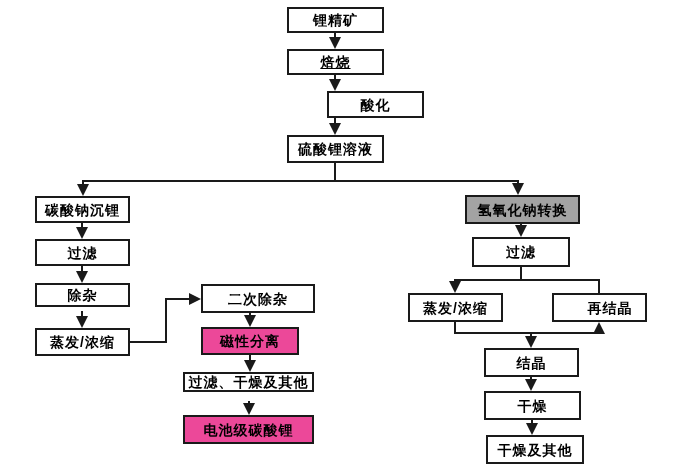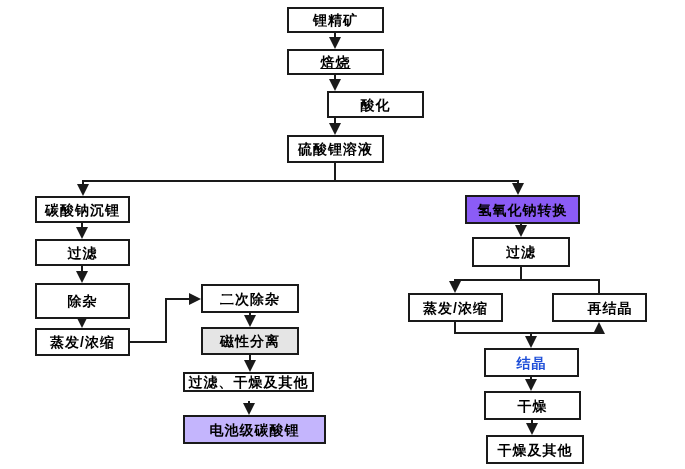--- a/index.html
+++ b/index.html
@@ -84,52 +84,52 @@
       </div>
       <div class="node" style="left: 287px; top: 135px; width: 97px; height: 28px; border-color: rgb(26, 26, 26); background: rgb(255, 255, 255);">
         <span class="label" style="color: rgb(0, 0, 0);">硫酸锂溶液</span>
       </div>
       <div class="node" style="left: 35px; top: 196px; width: 95px; height: 27px; border-color: rgb(26, 26, 26); background: rgb(255, 255, 255);">
         <span class="label" style="color: rgb(0, 0, 0);">碳酸钠沉锂</span>
       </div>
       <div class="node" style="left: 35px; top: 239px; width: 95px; height: 27px; border-color: rgb(26, 26, 26); background: rgb(255, 255, 255);">
         <span class="label" style="color: rgb(0, 0, 0);">过滤</span>
       </div>
-      <div class="node" style="left: 35px; top: 283px; width: 95px; height: 36px; border-color: rgb(26, 26, 26); background: rgb(255, 255, 255);">
+      <div class="node" style="left: 35px; top: 283px; width: 95px; height: 24px; border-color: rgb(26, 26, 26); background: rgb(255, 255, 255);">
         <span class="label" style="color: rgb(0, 0, 0);">除杂</span>
       </div>
       <div class="node" style="left: 35px; top: 328px; width: 95px; height: 28px; border-color: rgb(26, 26, 26); background: rgb(255, 255, 255);">
         <span class="label" style="color: rgb(0, 0, 0);">蒸发/浓缩</span>
       </div>
-      <div class="node" style="left: 201px; top: 284px; width: 98px; height: 29px; border-color: rgb(26, 26, 26); background: rgb(255, 255, 255);">
+      <div class="node" style="left: 201px; top: 284px; width: 114px; height: 29px; border-color: rgb(26, 26, 26); background: rgb(255, 255, 255);">
         <span class="label" style="color: rgb(0, 0, 0);">二次除杂</span>
       </div>
-      <div class="node" style="left: 201px; top: 327px; width: 98px; height: 28px; border-color: rgb(26, 26, 26); background: #e5e5e5;">
+      <div class="node" style="left: 201px; top: 327px; width: 98px; height: 28px; border-color: rgb(26, 26, 26); background: #ec4899;">
         <span class="label" style="color: rgb(0, 0, 0);">磁性分离</span>
       </div>
       <div class="node" style="left: 183px; top: 372px; width: 131px; height: 20px; border-color: rgb(26, 26, 26); background: rgb(255, 255, 255);">
         <span class="label" style="color: rgb(0, 0, 0);">过滤、干燥及其他</span>
       </div>
-      <div class="node" style="left: 183px; top: 415px; width: 143px; height: 29px; border-color: rgb(26, 26, 26); background: #c4b5fd;">
+      <div class="node" style="left: 183px; top: 415px; width: 131px; height: 29px; border-color: rgb(26, 26, 26); background: #ec4899;">
         <span class="label" style="color: rgb(0, 0, 0);">电池级碳酸锂</span>
       </div>
-      <div class="node" style="left: 465px; top: 195px; width: 115px; height: 29px; border-color: rgb(26, 26, 26); background: #8b5cf6;">
+      <div class="node" style="left: 465px; top: 195px; width: 115px; height: 29px; border-color: rgb(26, 26, 26); background: #a3a3a3;">
         <span class="label" style="color: rgb(0, 0, 0);">氢氧化钠转换</span>
       </div>
       <div class="node" style="left: 472px; top: 237px; width: 98px; height: 30px; border-color: rgb(26, 26, 26); background: rgb(255, 255, 255);">
         <span class="label" style="color: rgb(0, 0, 0);">过滤</span>
       </div>
       <div class="node" style="left: 408px; top: 293px; width: 95px; height: 29px; border-color: rgb(26, 26, 26); background: rgb(255, 255, 255);">
         <span class="label" style="color: rgb(0, 0, 0);">蒸发/浓缩</span>
       </div>
       <div class="node" style="left: 552px; top: 293px; width: 95px; height: 29px; border-color: rgb(26, 26, 26); background: rgb(255, 255, 255); padding-left: 21px;">
         <span class="label" style="color: rgb(0, 0, 0);">再结晶</span>
       </div>
       <div class="node" style="left: 484px; top: 348px; width: 95px; height: 29px; border-color: rgb(26, 26, 26); background: rgb(255, 255, 255);">
-        <span class="label" style="color: #1d4ed8; text-align: center;">结晶</span>
+        <span class="label" style="color: #000000; text-align: center;">结晶</span>
       </div>
       <div class="node" style="left: 484px; top: 391px; width: 97px; height: 29px; border-color: rgb(26, 26, 26); background: rgb(255, 255, 255);">
         <span class="label" style="color: rgb(0, 0, 0);">干燥</span>
       </div>
       <div class="node" style="left: 486px; top: 435px; width: 98px; height: 29px; border-color: rgb(26, 26, 26); background: rgb(255, 255, 255);">
         <span class="label" style="color: rgb(0, 0, 0);">干燥及其他</span>
       </div>
     </div>
 </div>
 

